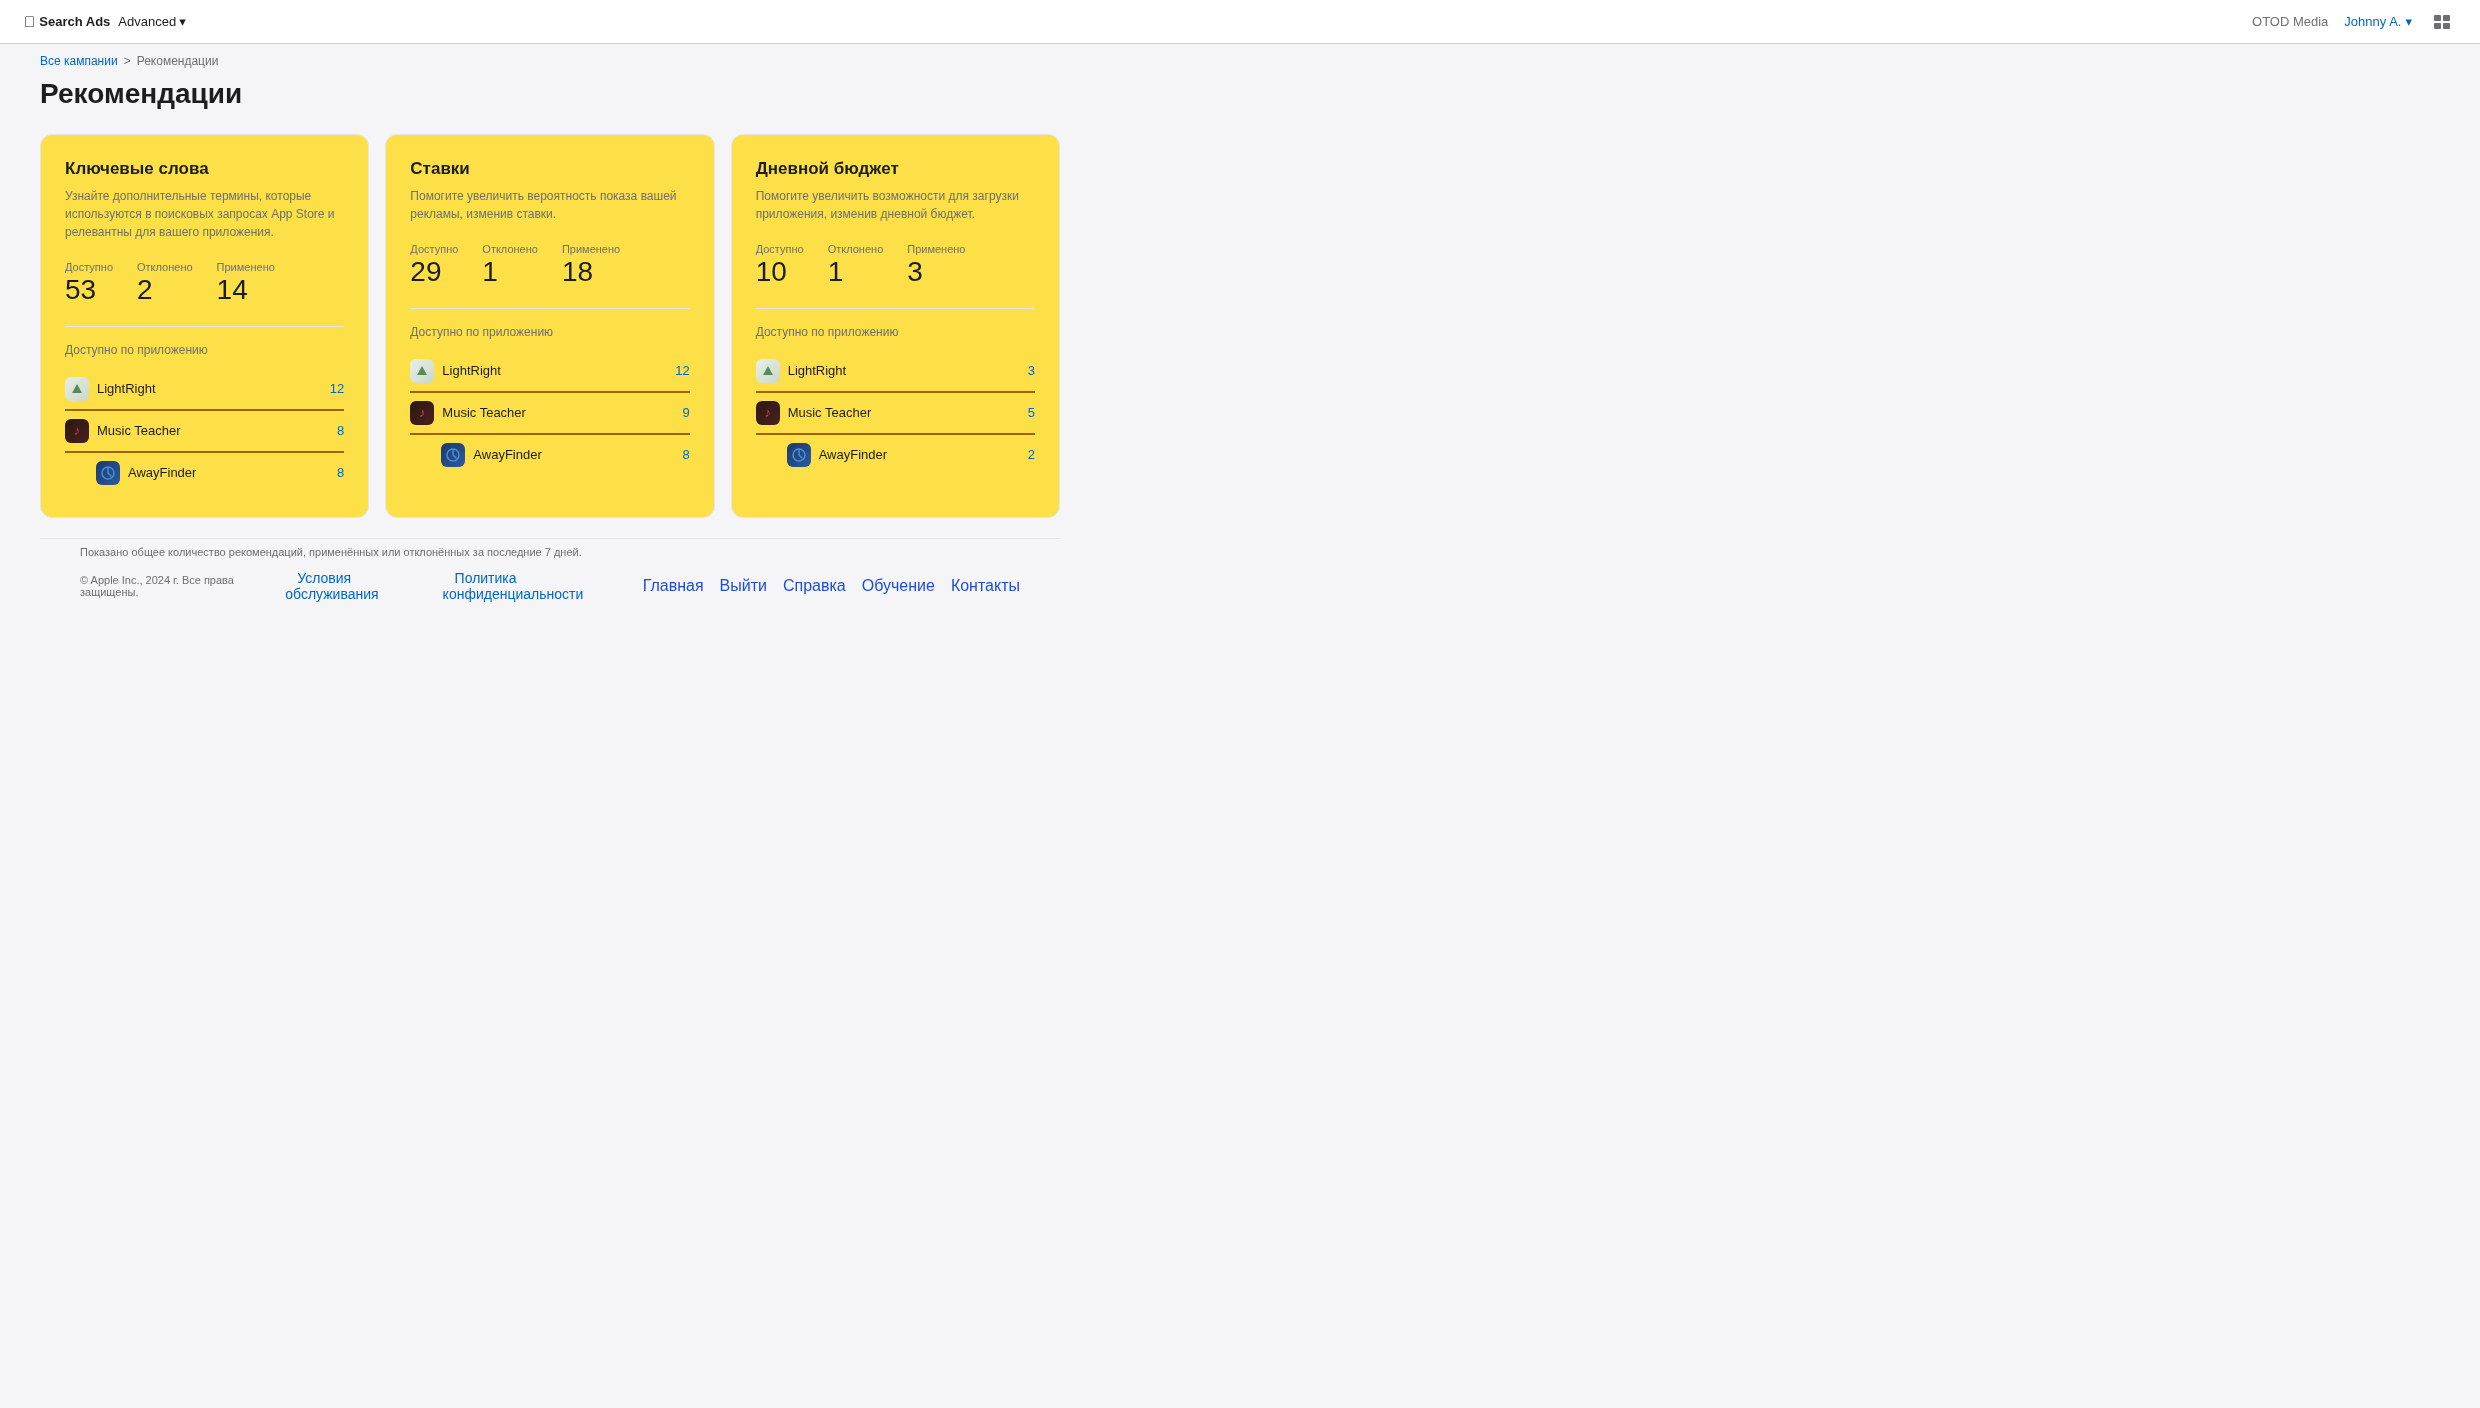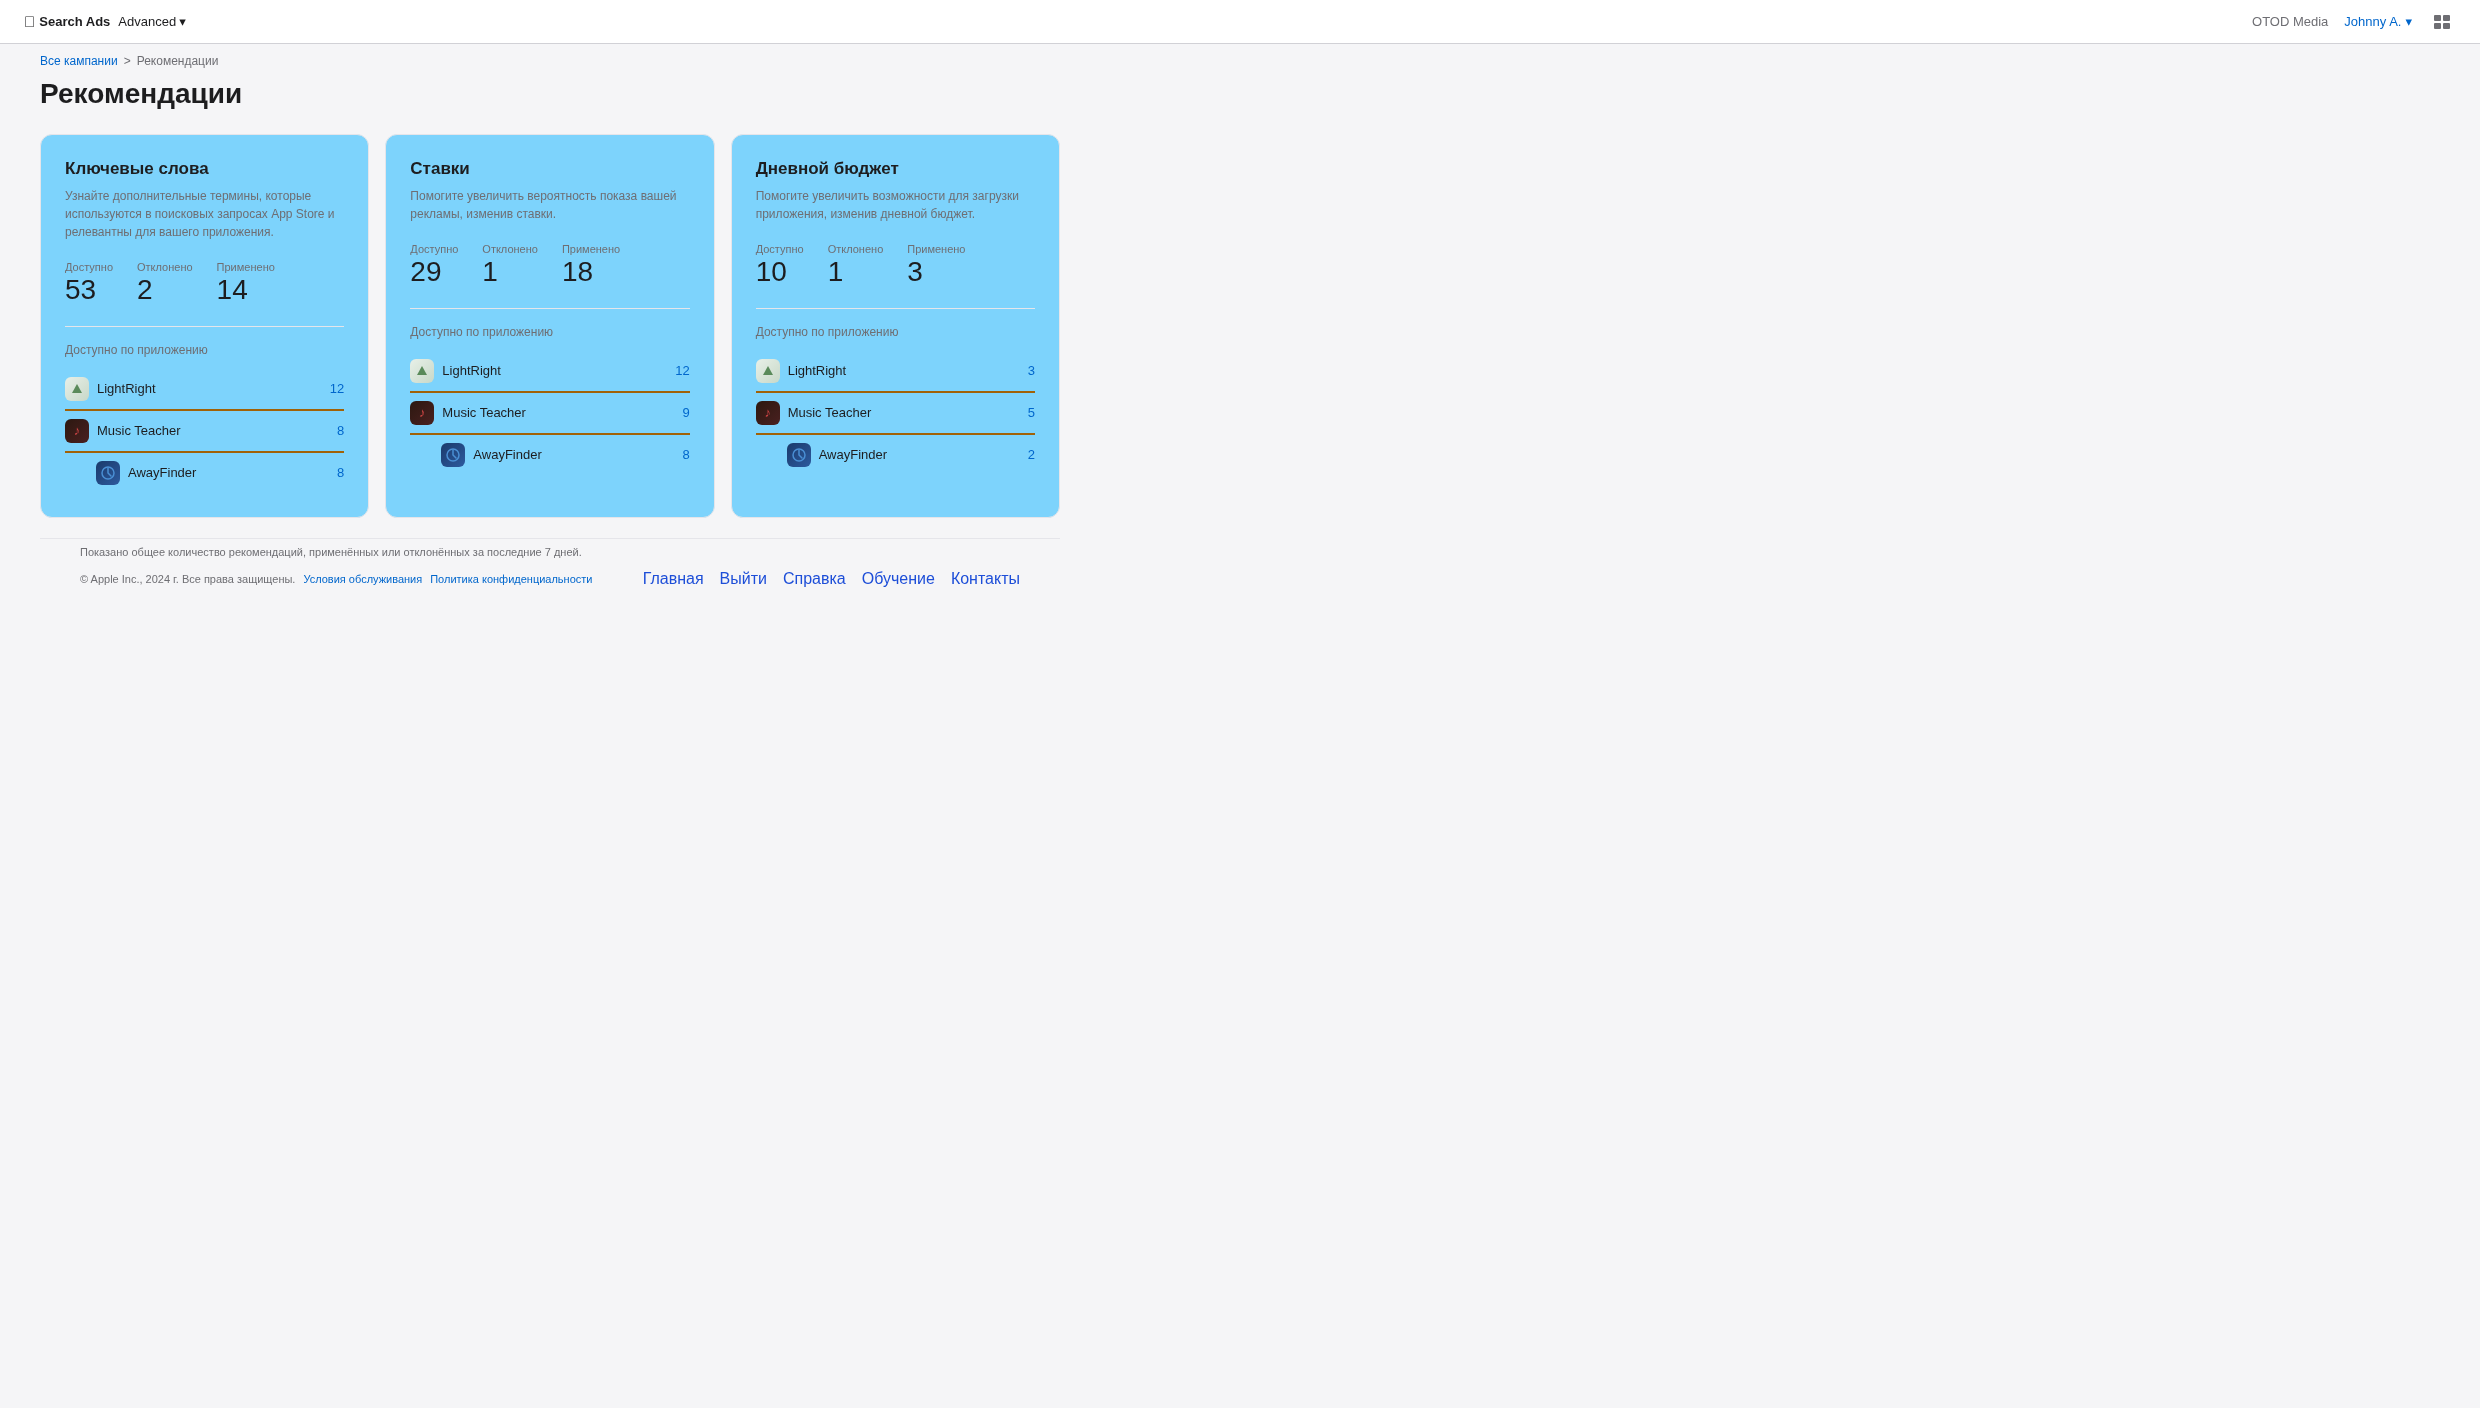--- a/index.html
+++ b/index.html
@@ -98,21 +98,21 @@
     }
 
     
     .cards-grid {
       display: grid;
       grid-template-columns: repeat(3, 1fr);
       gap: 16px;
     }
 
     .card {
-      background: #7dd3fc;
+      background: #fde047;
       border-radius: 12px;
       padding: 24px;
       border: 1px solid #e5e5ea;
     }
 
     .card-title {
       font-size: 17px;
       font-weight: 600;
       color: #1d1d1f;
       margin-bottom: 8px;
@@ -231,21 +231,22 @@
     .footer-left {
       display: flex;
       align-items: center;
       gap: 8px;
       font-size: 11px;
       color: #6e6e73;
     }
     .footer-left a {
       color: #0066cc;
       text-decoration: none;
-      font-size: 11px;
+      font-size: 14px;
+      margin-left: 12px;
     }
     .footer-right {
       display: flex;
       gap: 16px;
     }
     .footer-right a {
       color: #1d4ed8;
       text-decoration: none;
       font-size: 16px;
     }

